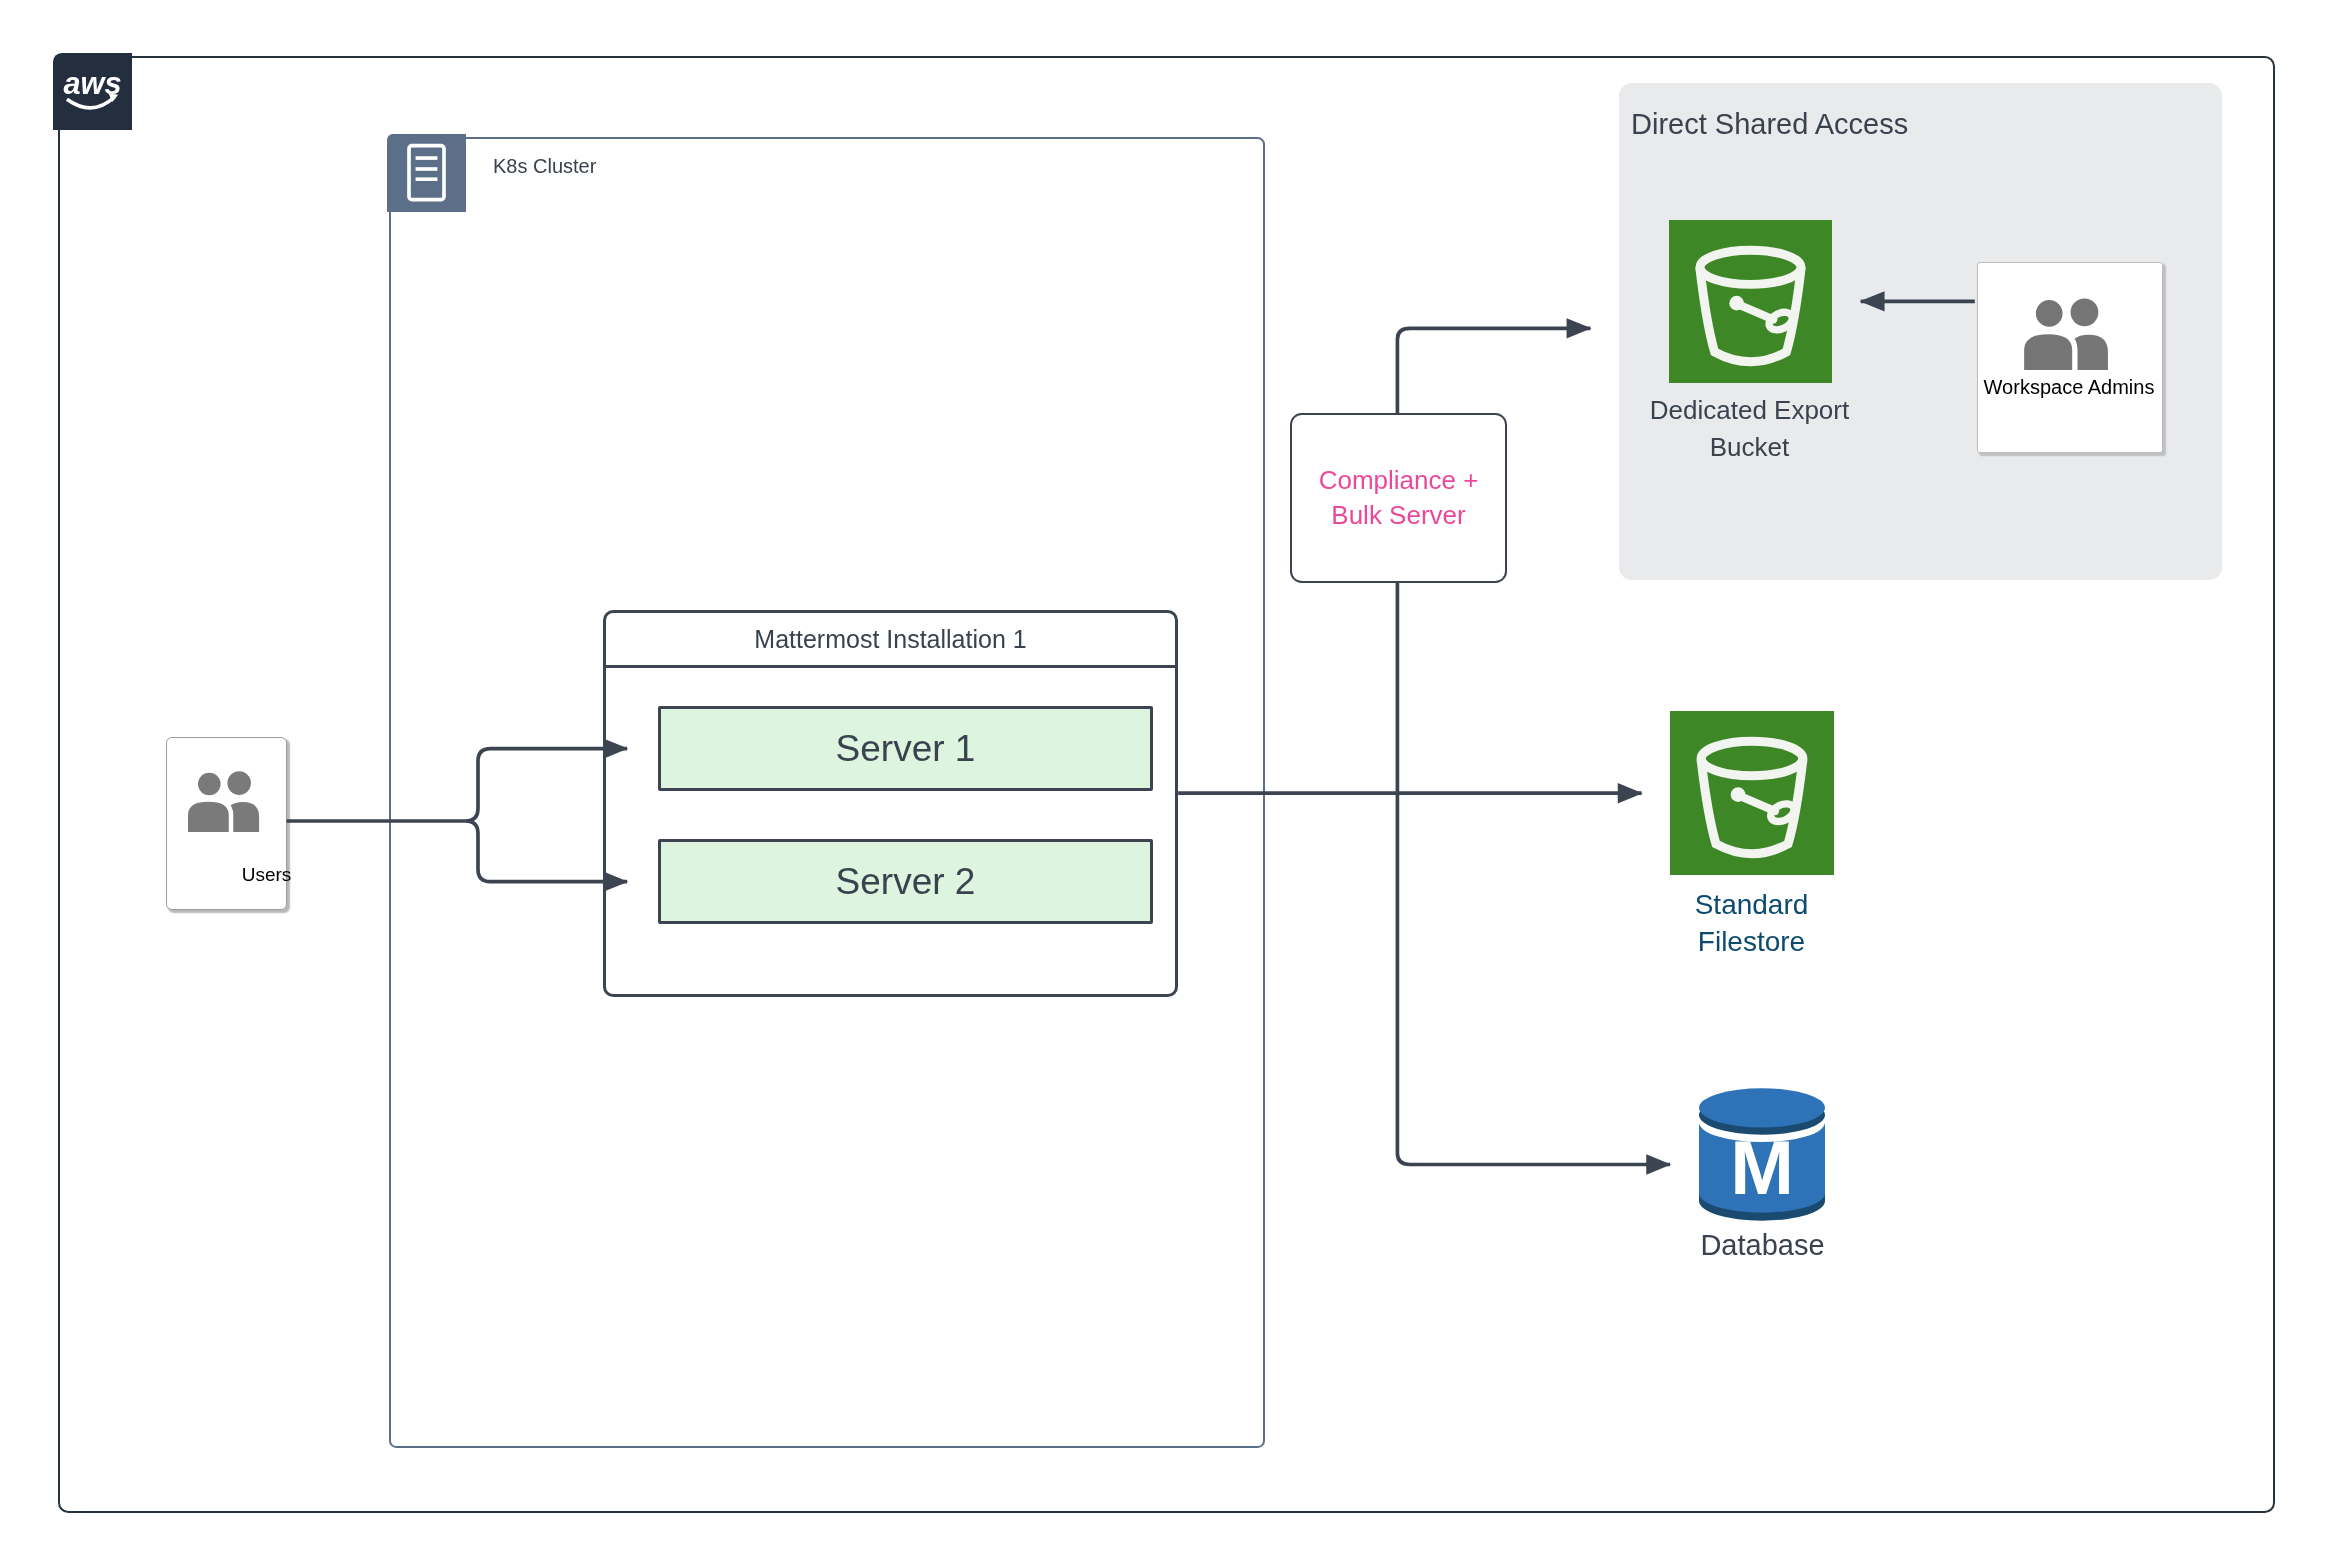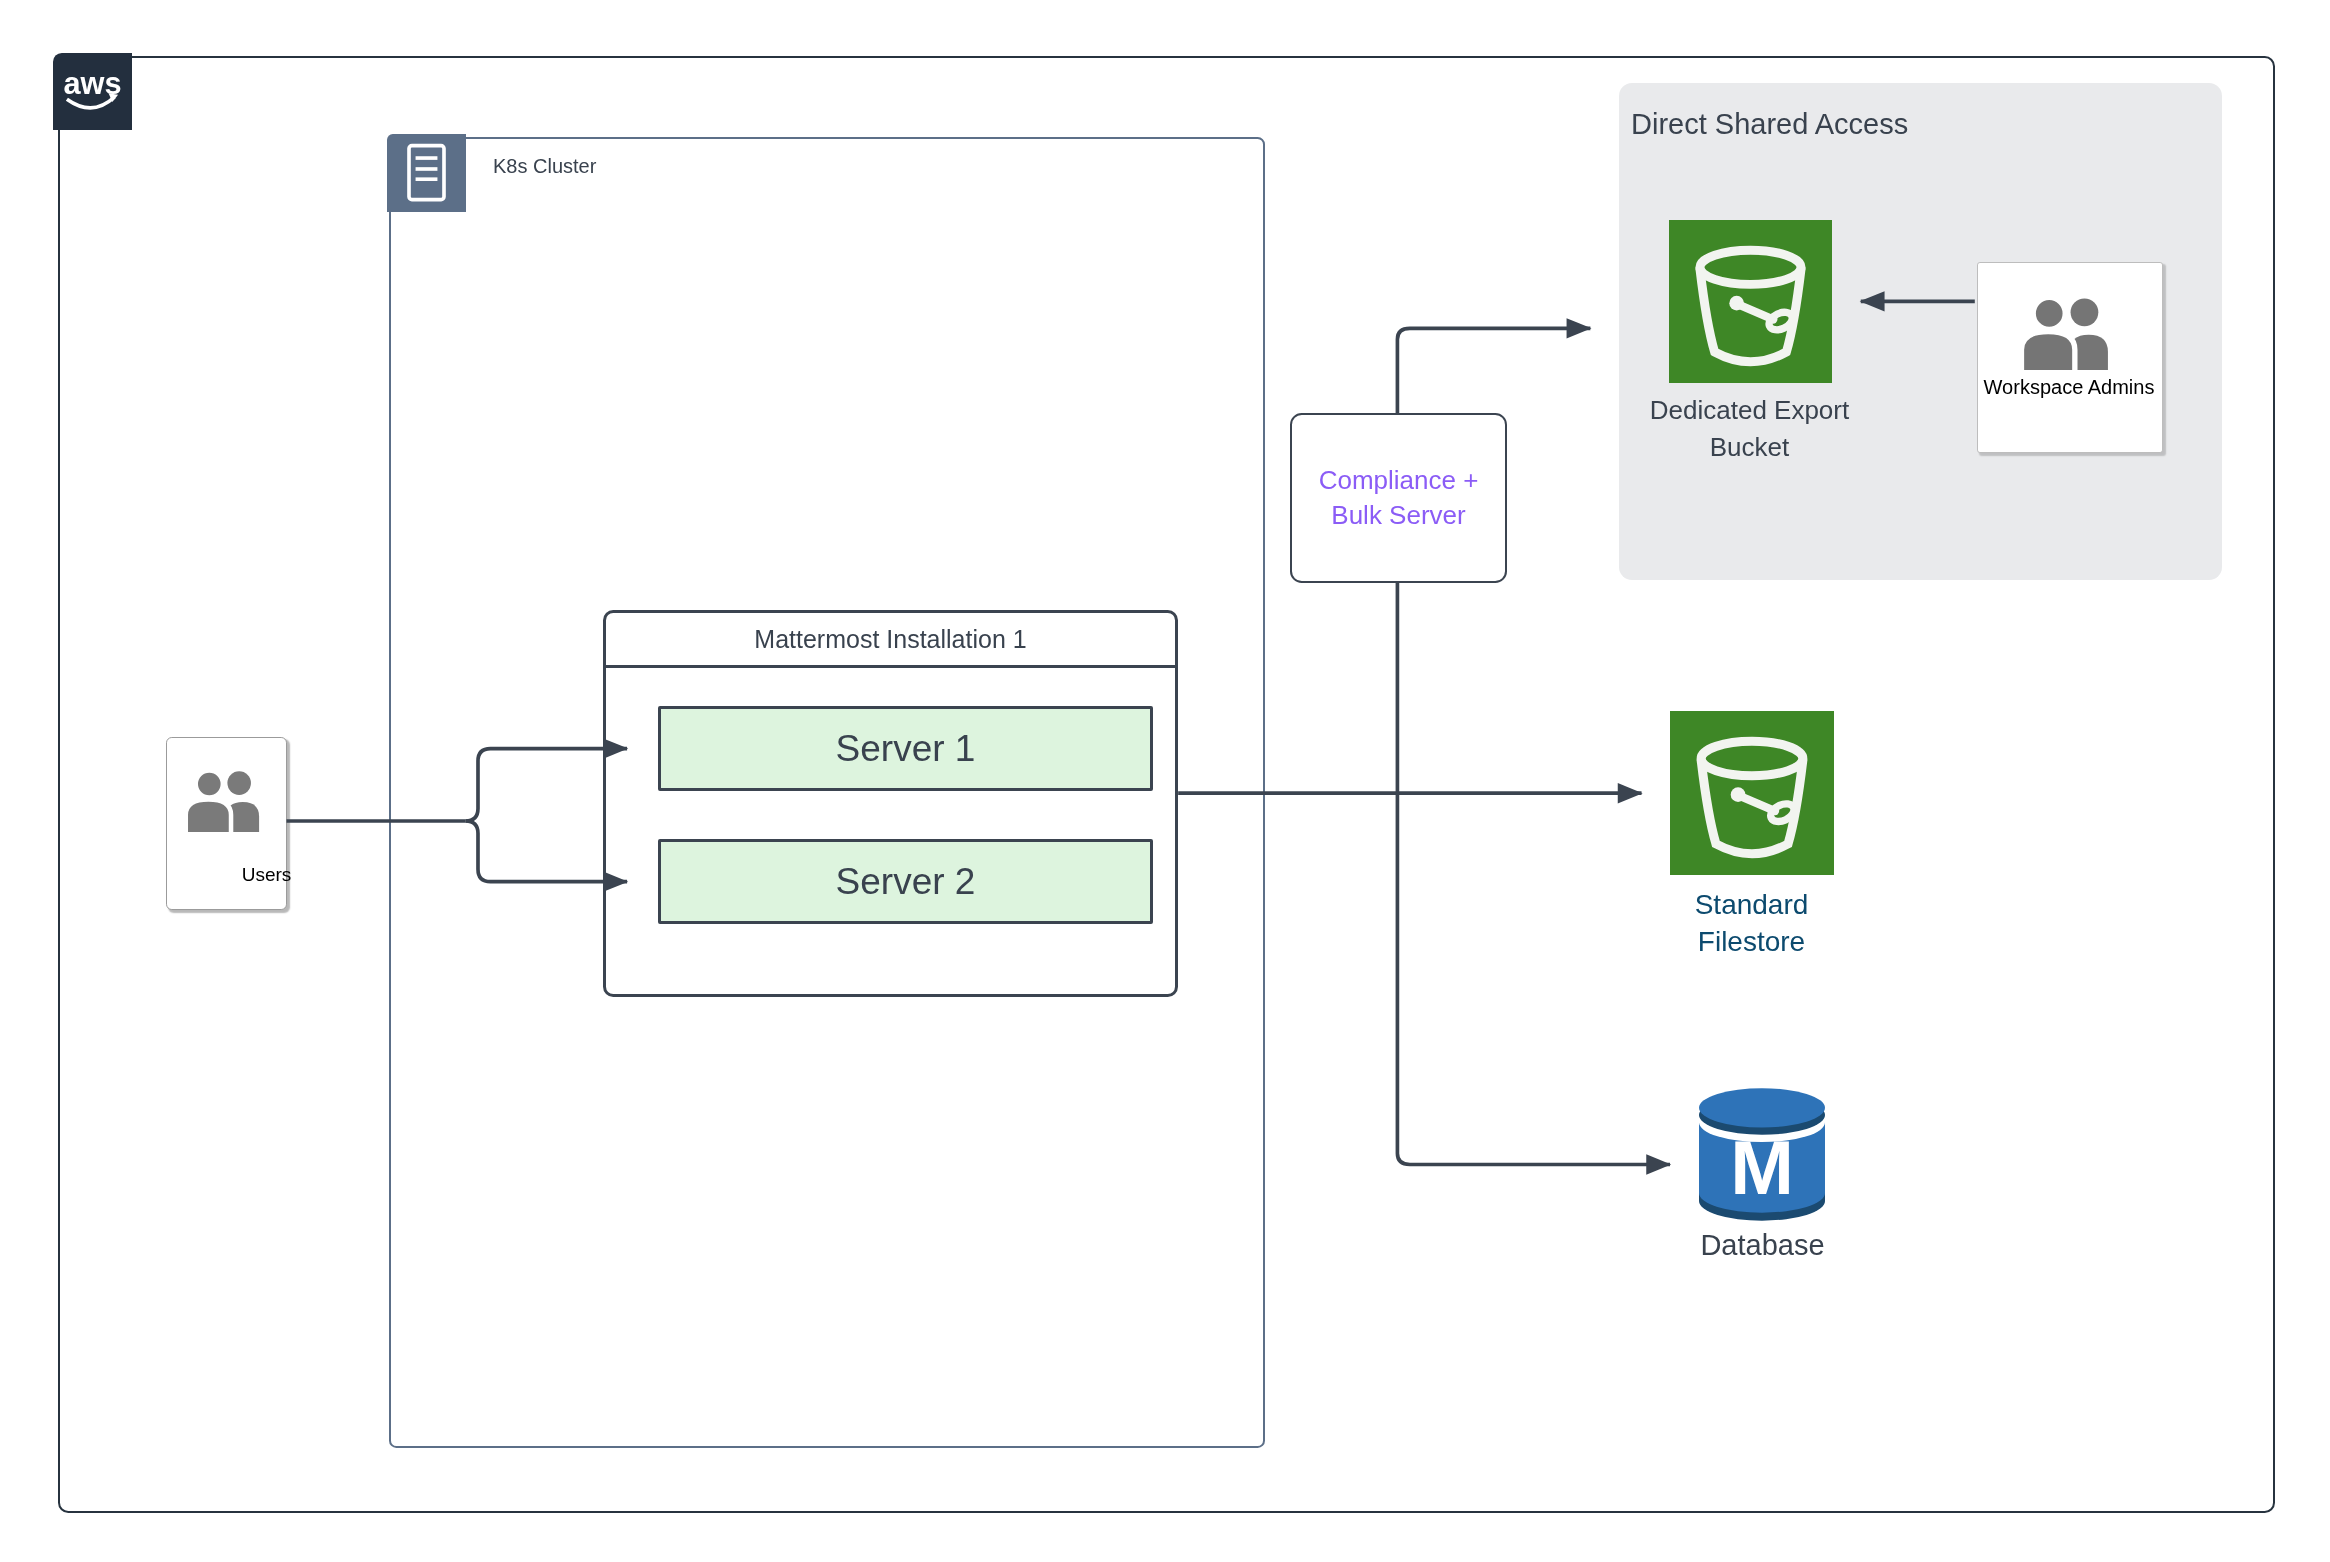--- a/index.html
+++ b/index.html
@@ -3,21 +3,21 @@
 <meta charset="utf-8">
 <style>
   html,body{margin:0;padding:0;background:#ffffff;}
   body{font-family:"Liberation Sans", sans-serif;}
   .canvas{position:relative;width:2330px;height:1563px;background:#fff;overflow:hidden;}
 
   
   .outer{position:absolute;left:58px;top:56px;width:2213px;height:1453px;
          border:2.2px solid #27333F;border-radius:10.2px;z-index:1;}
   .aws-logo{position:absolute;left:53px;top:53px;width:79px;height:77px;
-            background:#232F3E;border-radius:8.8px 0 0 0;z-index:3;}
+            background:#232F3E;border-radius:8.8px 0 0 0;z-index:3;font-style:italic;}
 
   
   .k8s{position:absolute;left:389px;top:137px;width:872px;height:1307px;
        border:2.9px solid #5C6F88;border-radius:7.3px;z-index:1;}
   .k8s-badge{position:absolute;left:387px;top:134px;width:79px;height:78px;
              background:#5C6F88;border-radius:5.8px 0 0 0;z-index:2;}
   .k8s-label{position:absolute;left:493px;top:155px;font-size:20px;color:#39424E;z-index:2;white-space:nowrap;}
 
   
   .mm{position:absolute;left:603px;top:610px;width:575px;height:387px;background:#fff;
@@ -58,21 +58,21 @@
 
   
   .db-icon{position:absolute;left:1699px;top:1071px;width:126px;height:161px;z-index:2;}
   .db-label{position:absolute;left:1653px;top:1229px;width:219px;text-align:center;
             font-size:29px;color:#39424E;z-index:2;}
 
   
   .compliance{position:absolute;left:1290px;top:413px;width:217px;height:170px;background:#fff;
               border:2.2px solid #3B4450;border-radius:11.7px;z-index:6;box-sizing:border-box;
               display:flex;flex-direction:column;align-items:center;justify-content:center;
-              font-size:26px;line-height:35px;color:#8b5cf6;}
+              font-size:26px;line-height:35px;color:#ec4899;}
 
   
   .wires{position:absolute;left:0;top:0;width:2330px;height:1563px;z-index:5;pointer-events:none;}
 </style>
 </head>
 <body>
 
 <div class="canvas">
 
   <div class="outer"></div>

